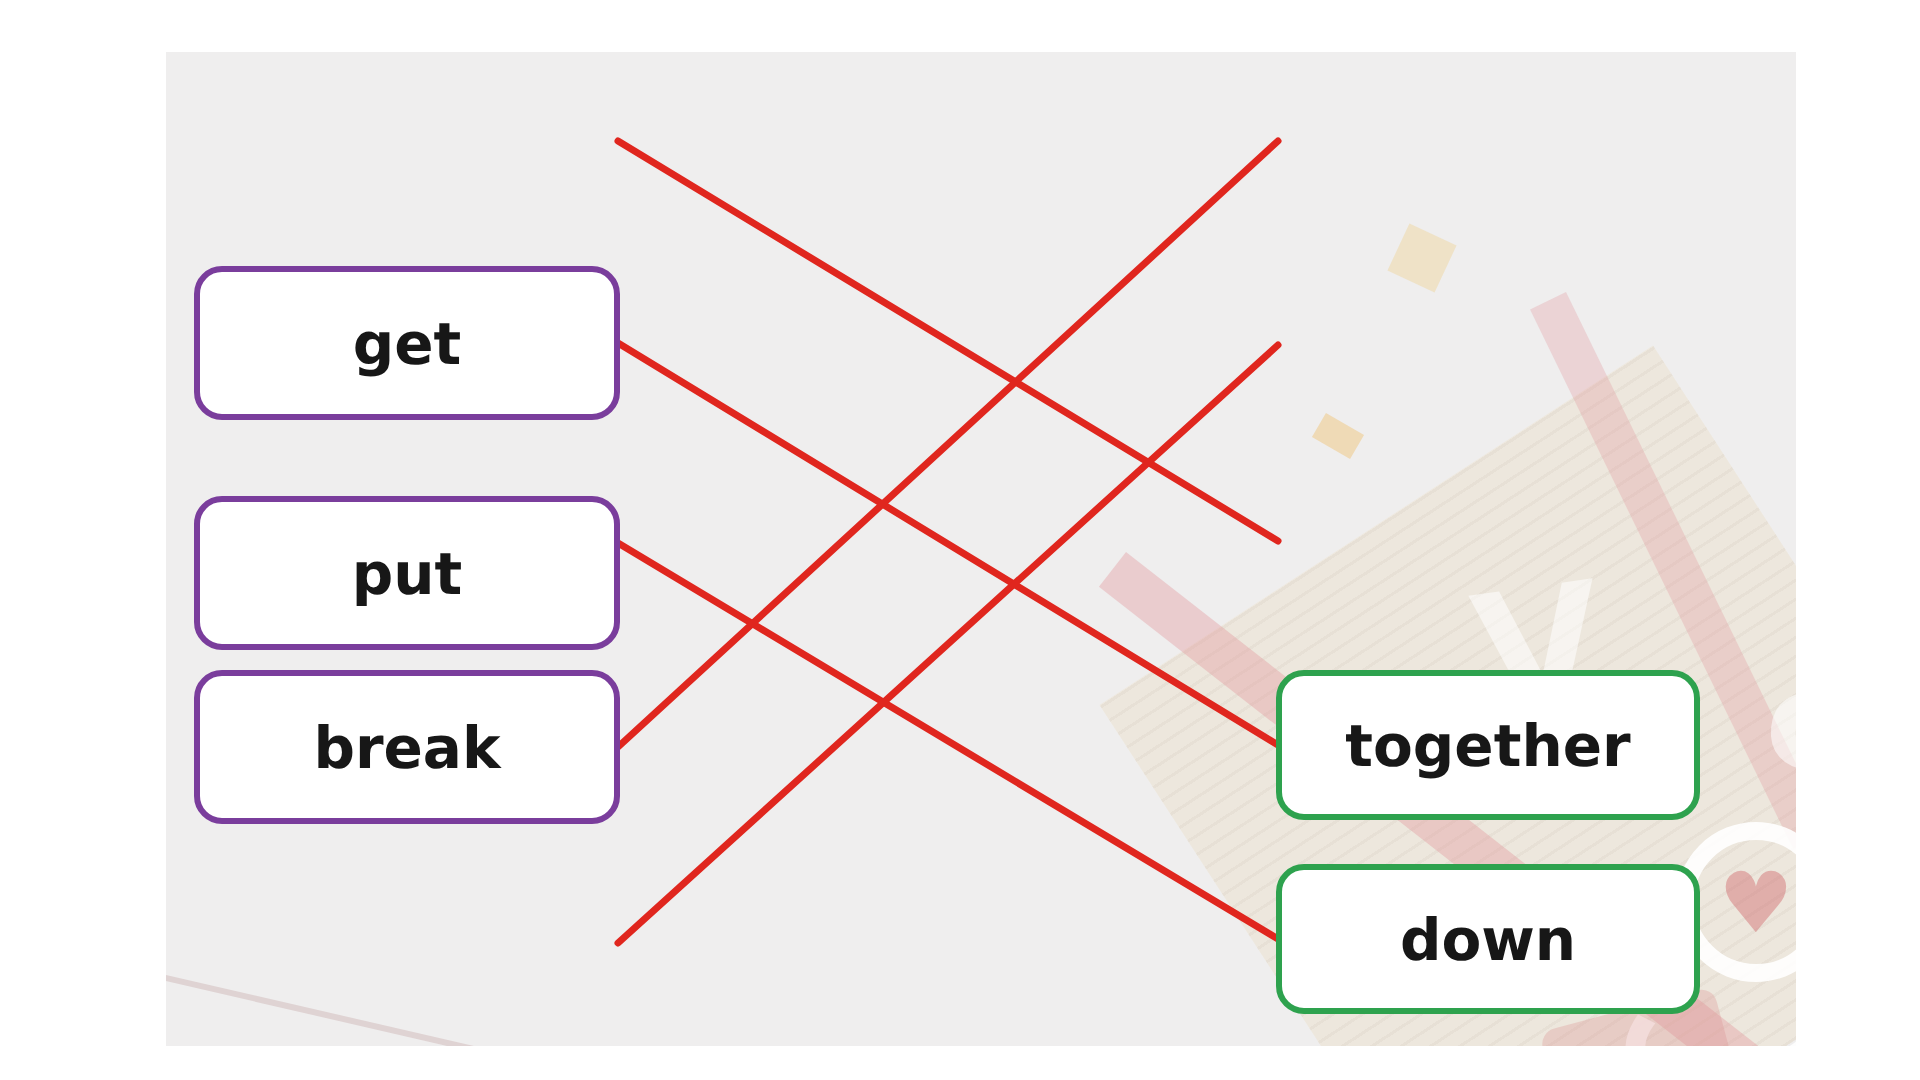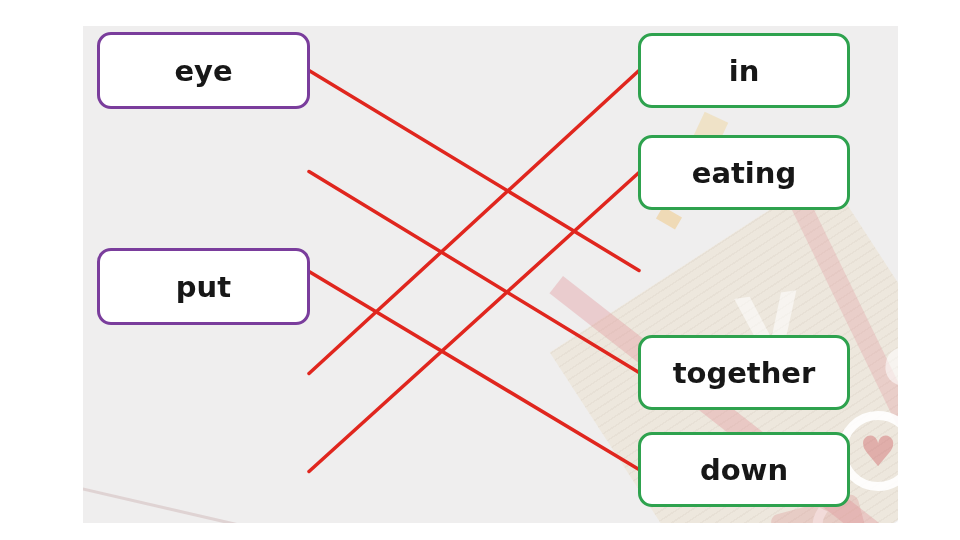--- a/index.html
+++ b/index.html
@@ -98,33 +98,30 @@
   </div>
 
   <svg id="connections" viewBox="0 0 960 540" width="960" height="540">
       <line x1="309" y1="70.5" x2="639" y2="270.5" stroke="#e0261e" stroke-width="3.5" stroke-linecap="round"></line>
       <line x1="309" y1="171.5" x2="639" y2="372.5" stroke="#e0261e" stroke-width="3.5" stroke-linecap="round"></line>
       <line x1="309" y1="271.5" x2="639" y2="469.5" stroke="#e0261e" stroke-width="3.5" stroke-linecap="round"></line>
       <line x1="309" y1="373.5" x2="639" y2="70.5" stroke="#e0261e" stroke-width="3.5" stroke-linecap="round"></line>
       <line x1="309" y1="471.5" x2="639" y2="172.5" stroke="#e0261e" stroke-width="3.5" stroke-linecap="round"></line>
     </svg>
 
-  <div class="word-box left-box" style="top:32px">
-    <span>eye</span>
+  <div class="word-box left-box" style="top:133px">
+    <span>get</span>
   </div>
   <div class="word-box left-box" style="top:248px">
     <span>put</span>
   </div>
+  <div class="word-box left-box" style="top:335px">
+    <span>break</span>
+  </div>
 
-  <div class="word-box right-box" style="top:33px">
-    <span>in</span>
-  </div>
-  <div class="word-box right-box" style="top:135px">
-    <span>eating</span>
-  </div>
   <div class="word-box right-box" style="top:335px">
     <span>together</span>
   </div>
   <div class="word-box right-box" style="top:432px">
     <span>down</span>
   </div>
 
 </div>
 
 </body></html>

